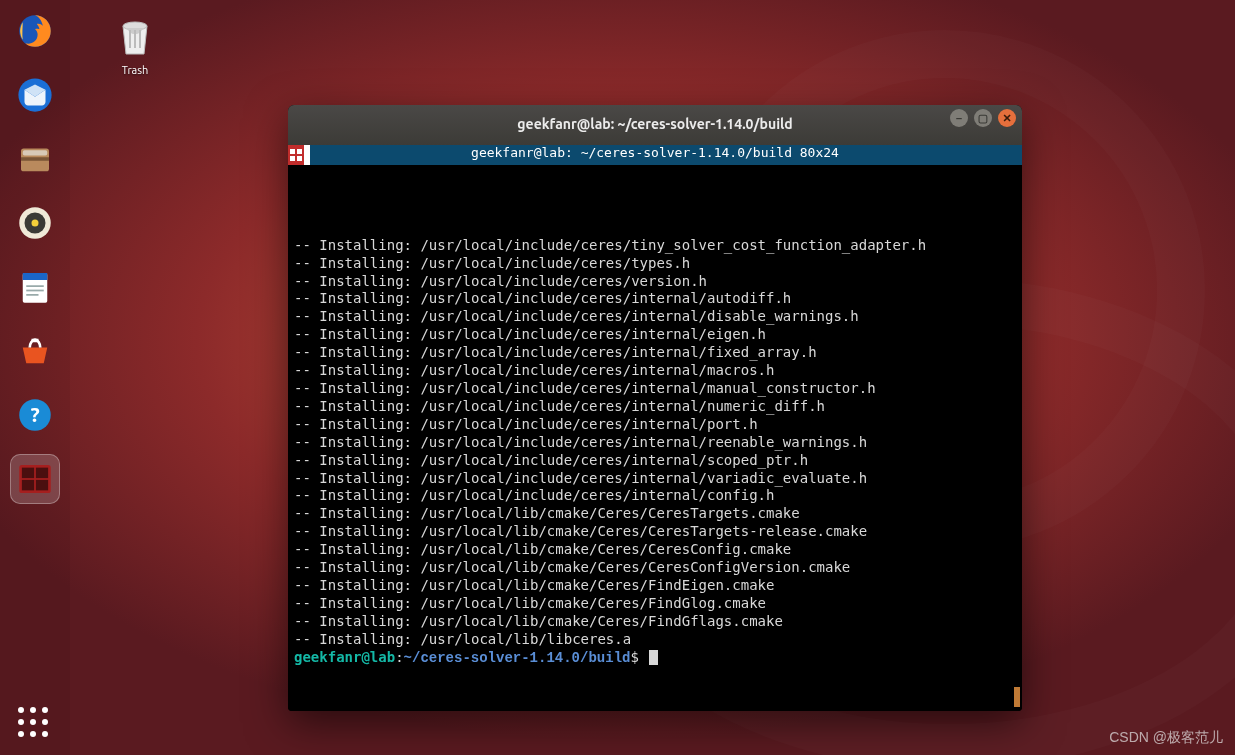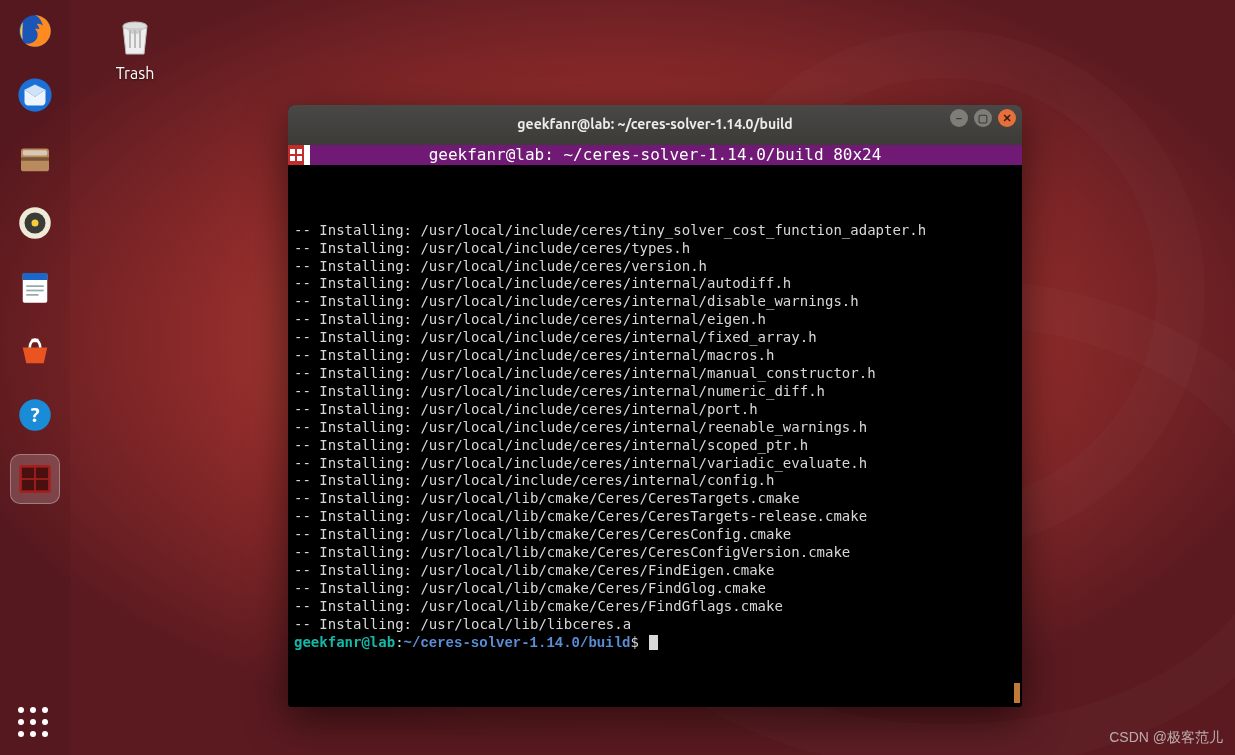--- a/index.html
+++ b/index.html
@@ -41,21 +41,21 @@
   .app-icon svg { width: 42px; height: 42px; }
   .app-grid {
     position: absolute; left: 18px; bottom: 18px;
     display: grid; grid-template-columns: repeat(3, 6px); grid-template-rows: repeat(3, 6px);
     gap: 6px;
   }
   .app-grid span { width:6px; height:6px; background:#fff; border-radius:50%; }
 
   
   .desktop-icon {
-    position:absolute; width:80px; text-align:center; font-size:16px; color:#fff;
+    position:absolute; width:80px; text-align:center; font-size:11px; color:#fff;
     text-shadow: 0 1px 2px rgba(0,0,0,0.6);
   }
   .desktop-icon .icon-box { width:48px; height:48px; margin:0 auto 4px; }
   .trash { left: 95px; top: 12px; }
 
   
   .window {
     position:absolute; left:288px; top:105px; width:734px;
     background:#000; color:#ddd;
     border-radius:6px 6px 4px 4px; overflow:hidden;
@@ -68,37 +68,38 @@
     display:flex; align-items:center; justify-content:center;
     color:#ececec; font-family: Ubuntu, sans-serif; font-size:14px; font-weight:600;
     position:relative;
   }
   .win-ctrls { position:absolute; right:6px; top:4px; display:flex; gap:6px; }
   .win-btn { width:18px; height:18px; border-radius:50%; display:flex; align-items:center; justify-content:center; font-size:11px; font-weight:bold; color:#3a3a36;}
   .win-btn.min { background:#7f7d77;}
   .win-btn.max { background:#7f7d77;}
   .win-btn.close { background:#e66f3c; color:#3a1a0a;}
   .byobu {
-    height:20px; background:#701a75; color:#fff;
-    display:flex; align-items:flex-end; justify-content:center;
-    font-size:16px;
+    height:20px; background:#0c4a6e; color:#fff;
+    display:flex; align-items:flex-start; justify-content:center;
+    font-size:13px;
     position:relative;
   }
   .byobu-left {
     position:absolute; left:0; top:0; height:20px; display:flex;
   }
   .byobu-badge { background:#c12d2c; width:16px; height:20px; display:flex; align-items:center; justify-content:center;}
   .byobu-badge svg{width:12px;height:12px;}
   .byobu-active { background:#fff; width:6px; height:20px;}
   .term-body {
-    padding: 3px 6px 19px 6px;
+    padding: 3px 6px 8px 6px;
     background:#000;
     white-space: pre;
     overflow:hidden;
     position:relative;
+    margin-top:15px;
   }
   .term-body .scroll-ind { position:absolute; right:2px; bottom:4px; width:6px; height:20px; background:#c07a35;}
   .term-line { color:#d8d8d8; }
   .prompt-user { color:#14b8a6; font-weight:bold;}
   .prompt-colon { color:#d8d8d8;}
   .prompt-path { color:#5a8ed6; font-weight:bold;font-family:Liberation Mono, monospace;}
   .prompt-dollar { color:#d8d8d8;}
   .cursor { display:inline-block; width:9px; height:15px; background:#d8d8d8; vertical-align:text-bottom; margin-left:2px;}
 
   .watermark {

